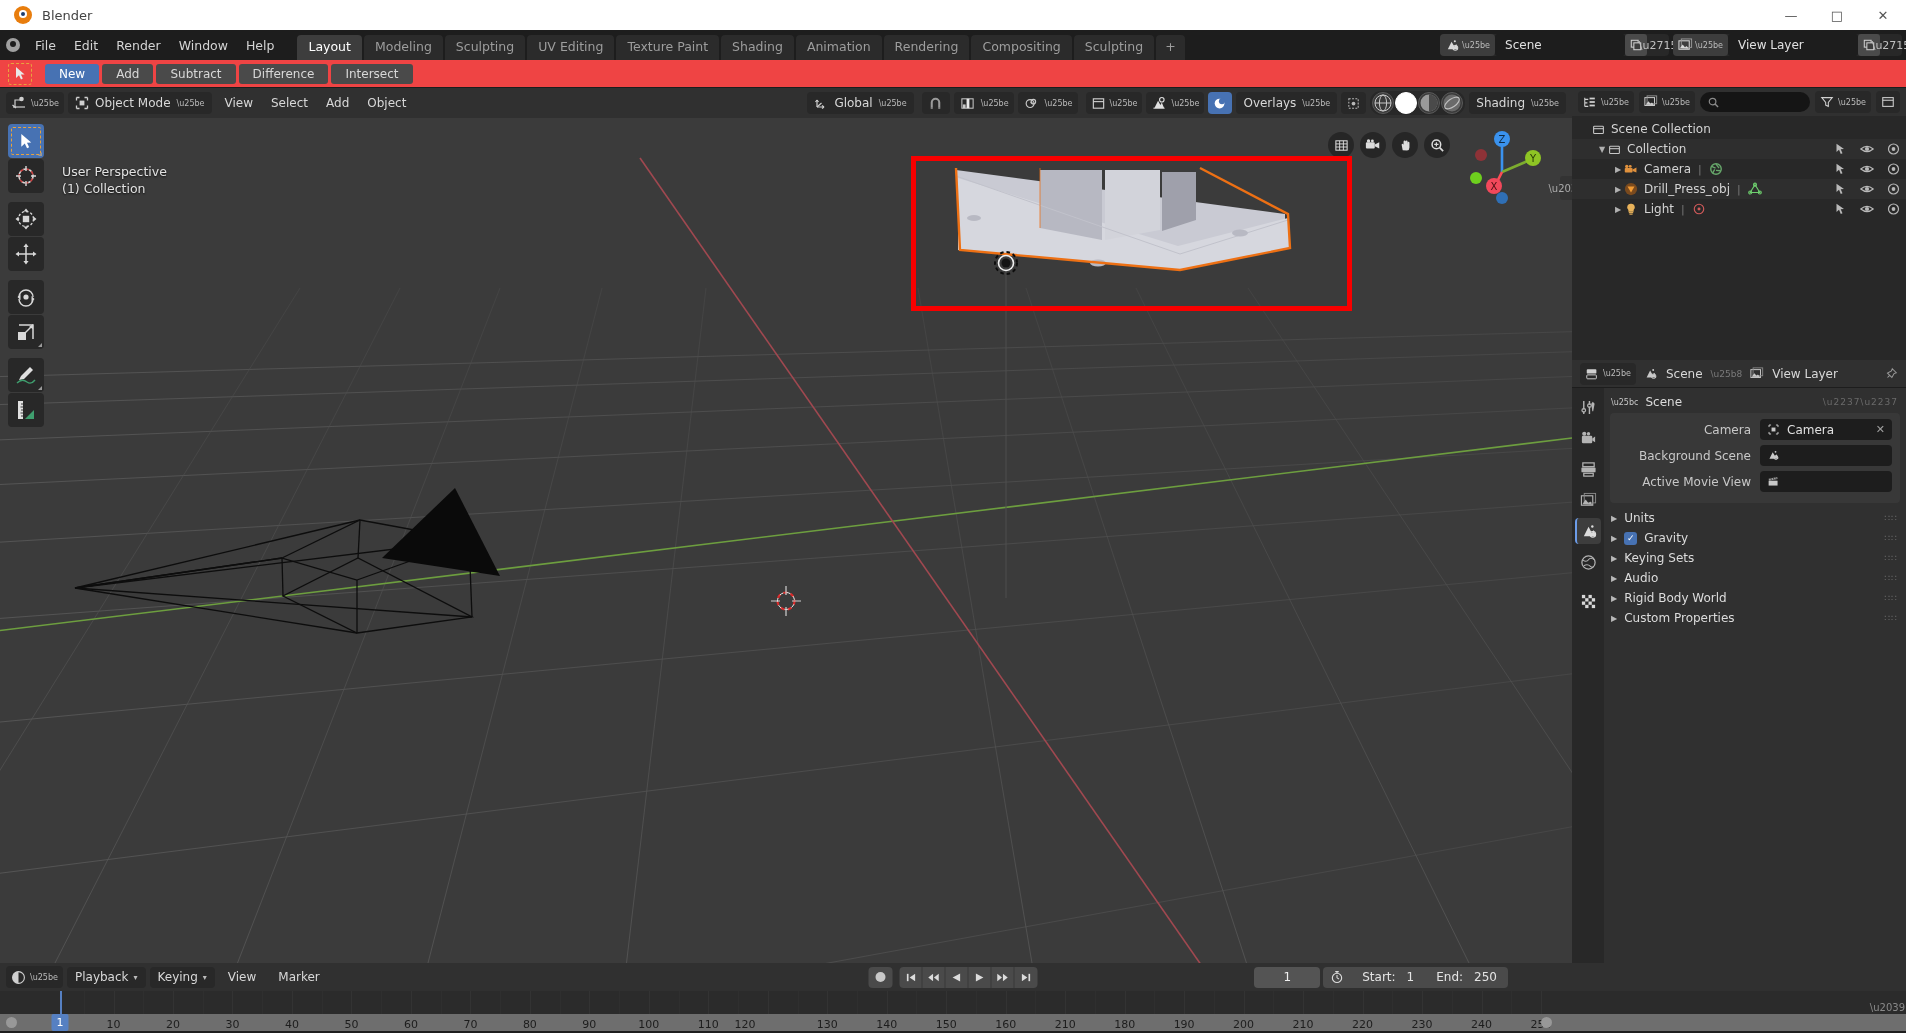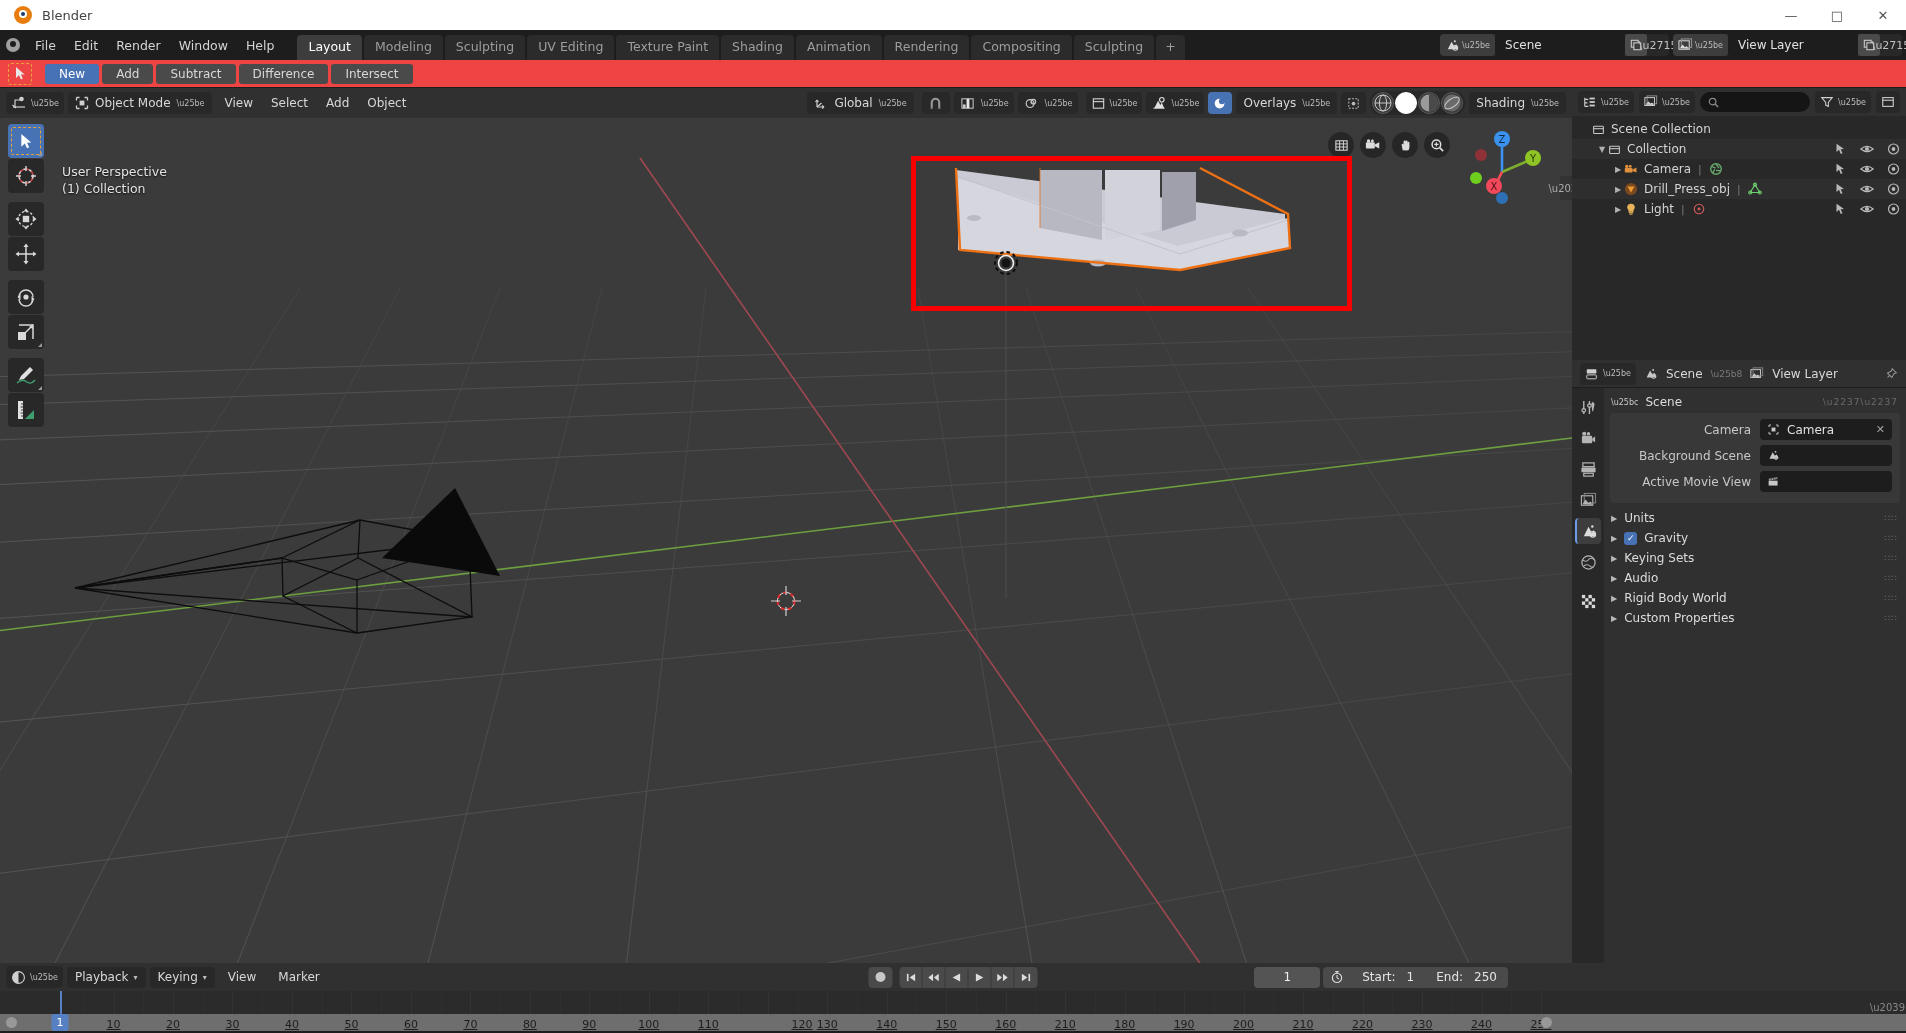--- a/index.html
+++ b/index.html
@@ -128,21 +128,21 @@
   .rec .dot{width:10px;height:10px;border-radius:50%;background:#c8c8c8;}
   .pbtns{display:flex;background:#4a4a4a;border-radius:4px;overflow:hidden;}
   .pbtn{width:23px;height:21px;display:flex;align-items:center;justify-content:center;color:#dcdcdc;font-size:9px;border-right:1px solid #383838;}
   .frame-grp{position:absolute;right:398px;display:flex;align-items:center;gap:3px;}
   .fr-num{width:66px;height:21px;background:#545454;border-radius:4px;display:flex;align-items:center;
      justify-content:center;font-size:12px;color:#f0f0f0;}
   .fr-range{display:flex;align-items:center;background:#4a4a4a;border-radius:4px;height:21px;}
   .fr-seg{padding:0 11px;height:21px;display:flex;align-items:center;gap:11px;font-size:12px;color:#e4e4e4;}
   .tl-body{flex:1;position:relative;background:#2b2b2b;overflow:hidden;}
   .tl-scale{position:absolute;left:0;bottom:0;width:100%;height:17px;background:#6e6e6e;}
-  .tick{position:absolute;bottom:0;font-size:11px;color:#1d1d1d;transform:translateX(-50%);text-decoration:underline;}
+  .tick{position:absolute;bottom:0;font-size:11px;color:#1d1d1d;transform:translateX(-50%);}
   .gridline{position:absolute;top:0;bottom:17px;width:1px;background:#333333;}
   .playhead{position:absolute;top:0;bottom:0;width:2px;background:#5680c2;}
   .ph-label{position:absolute;bottom:0;height:17px;background:#5680c2;color:#fff;font-size:11px;
      display:flex;align-items:center;justify-content:center;padding:0 5px;border-radius:2px;transform:translateX(-50%);}
   .scrub-handle{position:absolute;bottom:3px;width:11px;height:11px;border-radius:50%;background:#989898;}
 
   
   .statusbar{height:22px;background:#1d1d1d;display:flex;align-items:center;padding:0 10px;
      font-size:11.5px;color:#b0b0b0;position:relative;}
 
@@ -1090,21 +1090,21 @@
           <div class="tick" style="left: 173.008px;">20</div>
           <div class="tick" style="left: 232.486px;">30</div>
           <div class="tick" style="left: 291.964px;">40</div>
           <div class="tick" style="left: 351.442px;">50</div>
           <div class="tick" style="left: 410.92px;">60</div>
           <div class="tick" style="left: 470.398px;">70</div>
           <div class="tick" style="left: 529.876px;">80</div>
           <div class="tick" style="left: 589.353px;">90</div>
           <div class="tick" style="left: 648.831px;">100</div>
           <div class="tick" style="left: 708.309px;">110</div>
-          <div class="tick" style="left: 802px;">120</div>
+          <div class="tick" style="left: 745px;">120</div>
           <div class="tick" style="left: 827.265px;">130</div>
           <div class="tick" style="left: 886.743px;">140</div>
           <div class="tick" style="left: 946.221px;">150</div>
           <div class="tick" style="left: 1005.7px;">160</div>
           <div class="tick" style="left: 1065.18px;">210</div>
           <div class="tick" style="left: 1124.65px;">180</div>
           <div class="tick" style="left: 1184.13px;">190</div>
           <div class="tick" style="left: 1243.61px;">200</div>
           <div class="tick" style="left: 1303.09px;">210</div>
           <div class="tick" style="left: 1362.57px;">220</div>

